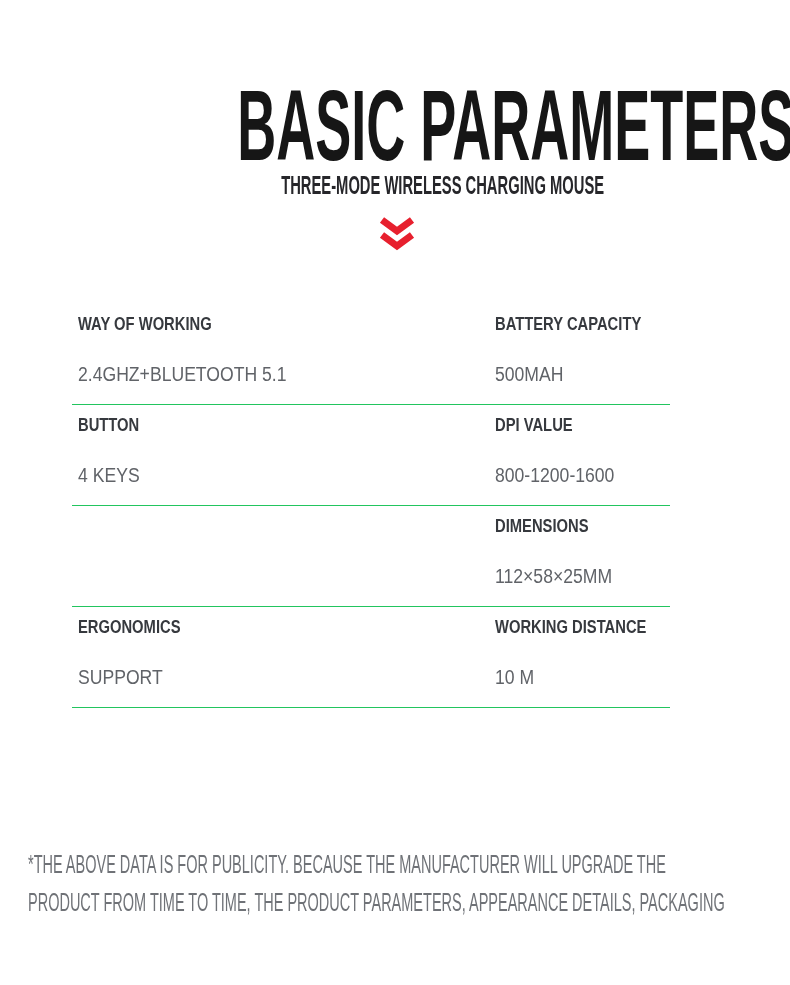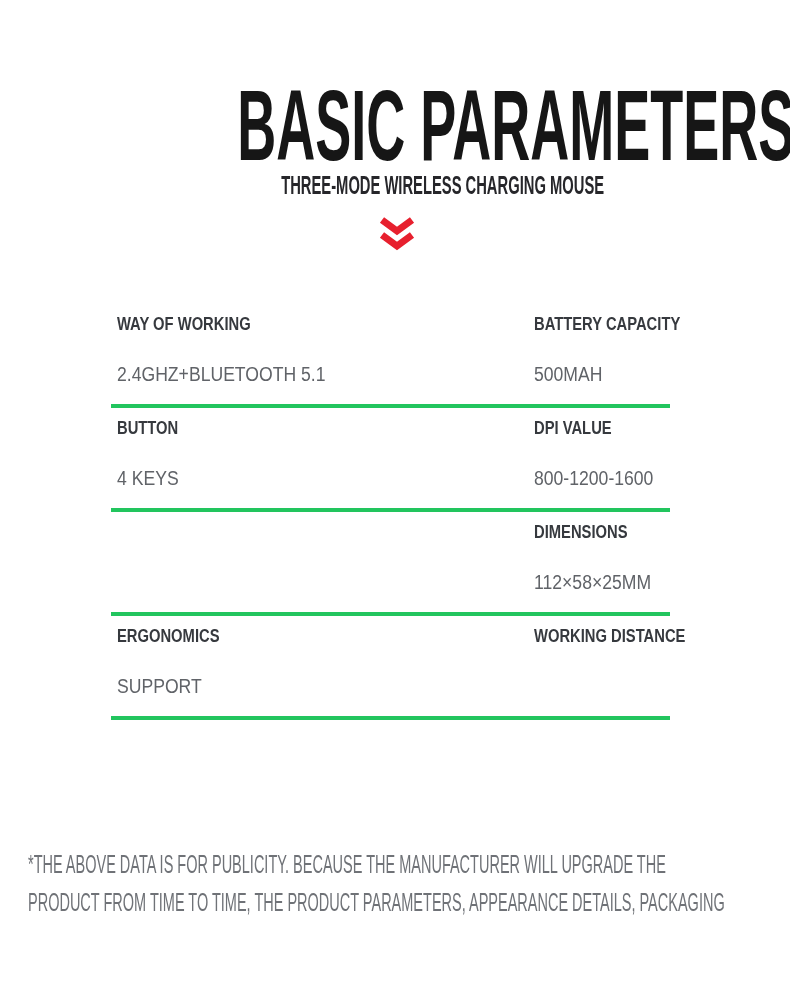--- a/index.html
+++ b/index.html
@@ -14,21 +14,21 @@
   }
   .hdr-title>span{display:inline-block;transform:scaleX(0.54);transform-origin:50% 50%;}
   .hdr-sub{
     position:absolute;top:172px;left:0;width:790px;text-align:center;
     font-size:25px;line-height:26px;font-weight:700;color:#26262a;white-space:nowrap;padding-left:48px;
   }
   .hdr-sub>span{display:inline-block;transform:scaleX(0.59);transform-origin:50% 50%;}
   .chev{position:absolute;top:216px;left:378px;width:38px;height:35px;}
   
   .specs{position:absolute;top:304px;left:72px;width:598px;}
-  .row{position:relative;height:100px;border-bottom:4px solid #22c55e;margin-left:39px;}
+  .row{position:relative;height:100px;border-bottom:1px solid #22c55e;}
   .cell{position:absolute;top:0;}
   .cell.l{left:6px;}
   .cell.r{left:423px;}
   .lab{margin-top:10px;font-size:18px;line-height:20px;font-weight:700;color:#36393e;white-space:nowrap;}
   .val{margin-top:30px;font-size:20px;line-height:20px;font-weight:400;color:#606368;white-space:nowrap;}
   .lab>span{display:inline-block;transform:scaleX(0.82);transform-origin:0 50%;}
   .val>span{display:inline-block;transform:scaleX(0.88);transform-origin:0 50%;}
   
   .foot{position:absolute;top:845px;left:28px;width:750px;color:#6f7277;}
   .fline{height:38px;line-height:38px;font-size:25px;font-weight:400;white-space:nowrap;}
@@ -86,20 +86,21 @@
     </div>
 
 
     <div class="row">
       <div class="cell l">
         <div class="lab"><span>ERGONOMICS</span></div>
         <div class="val"><span>SUPPORT</span></div>
       </div>
       <div class="cell r">
         <div class="lab"><span>WORKING DISTANCE</span></div>
+        <div class="val"><span>10 M</span></div>
       </div>
     </div>
 
   </div>
 
   <div class="foot">
     <div class="fline"><span>*THE ABOVE DATA IS FOR PUBLICITY. BECAUSE THE MANUFACTURER WILL UPGRADE THE</span></div>
     <div class="fline"><span>PRODUCT FROM TIME TO TIME, THE PRODUCT PARAMETERS, APPEARANCE DETAILS, PACKAGING</span></div>
   </div>
 

